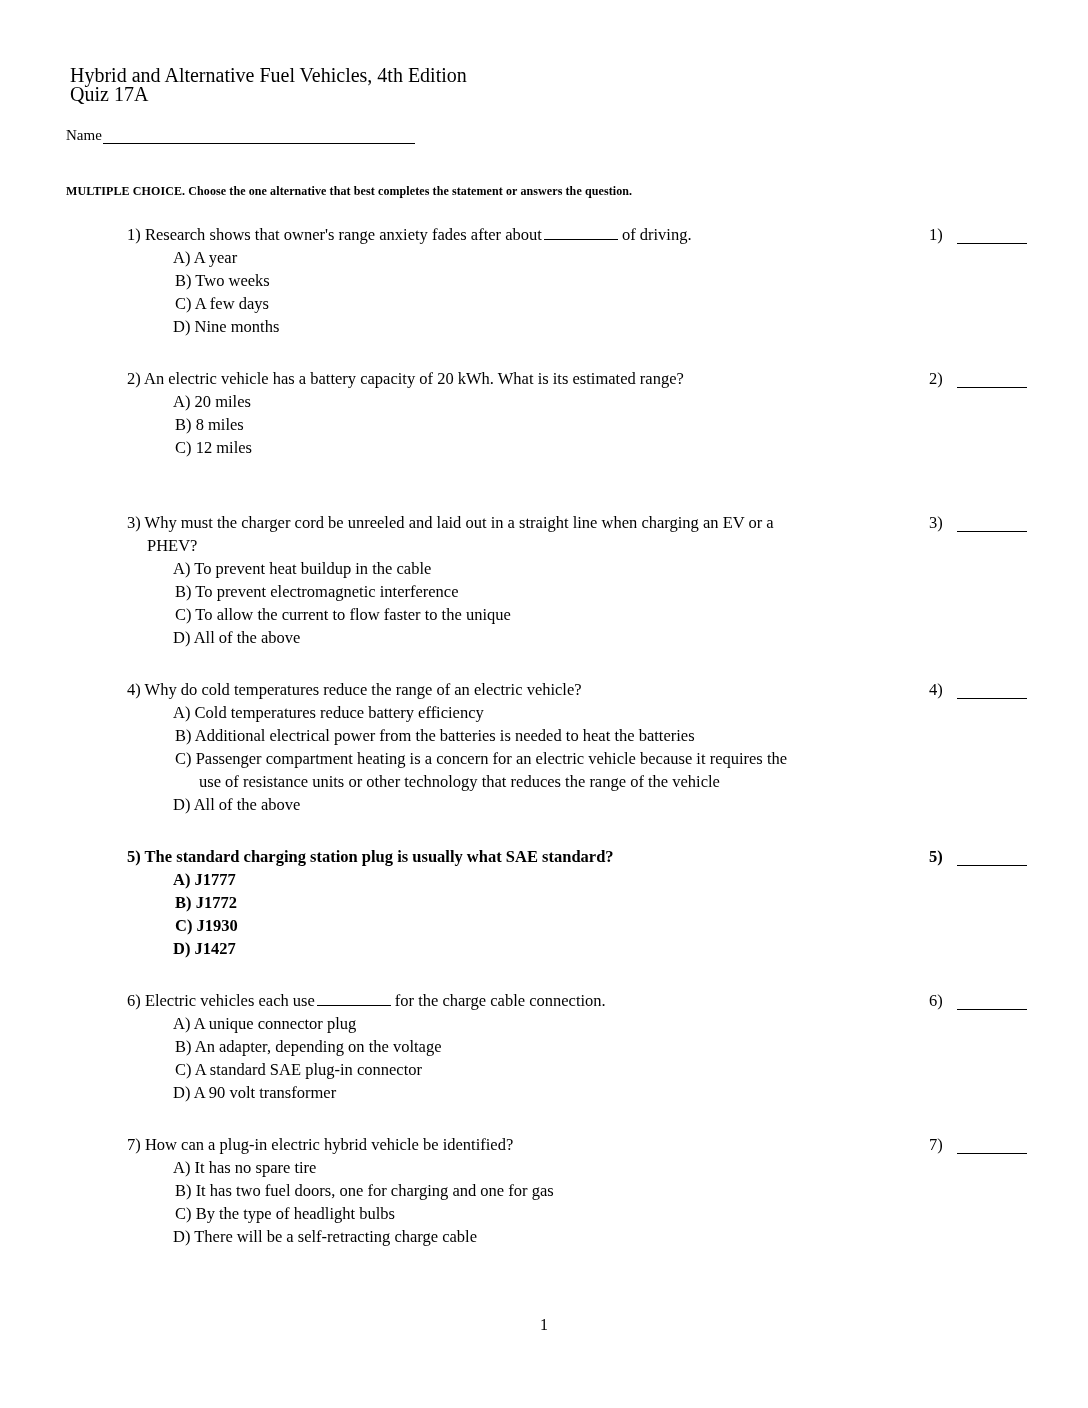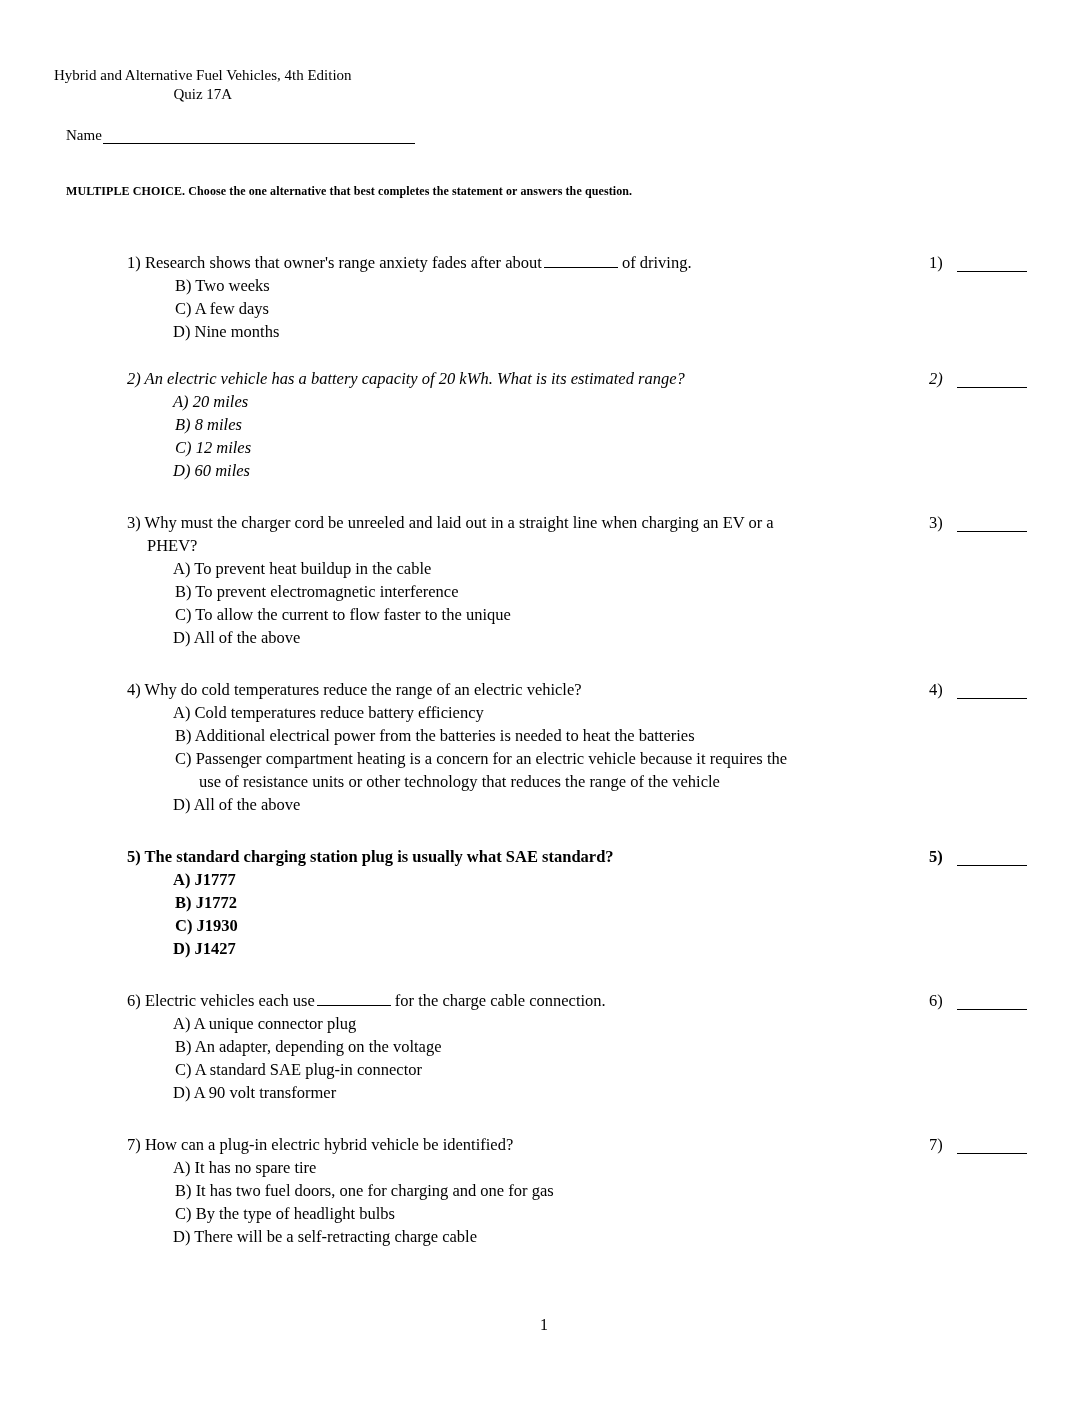--- a/index.html
+++ b/index.html
@@ -1,20 +1,20 @@
 <!DOCTYPE html>
 <html><head>
 <meta charset="utf-8">
 <style>
   html, body { margin: 0; padding: 0; background: #ffffff; }
   body {
     width: 1088px; height: 1408px; position: relative; overflow: hidden;
     color: #000; font-family: "Liberation Serif", "DejaVu Serif", serif;
   }
-  .header { position: absolute; left: 54px; top: 66px; font-size: 15px; line-height: 19px; text-align: center; }
+  .header { position: absolute; left: 70px; top: 66px; font-size: 20px; line-height: 19px; }
   .name-row { position: absolute; left: 66px; top: 124px; font-size: 15px; display: flex; align-items: flex-end; justify-content: center; }
   .name-line { display: inline-block; width: 312px; border-bottom: 1px solid #000; height: 19px; margin-left: 1px; }
   .instructions { position: absolute; left: 66px; top: 184px; font-size: 12px; font-weight: bold; letter-spacing: 0.1px; }
   .question { position: absolute; left: 127px; width: 900px; font-size: 16.5px; line-height: 23px; }
   .q-stem { width: 780px; }
   .q-stem .cont { display: block; padding-left: 20px; }
   .opt { padding-left: 46px; }
   .opt.ind { padding-left: 48px; }
   .opt .wrap { display: block; padding-left: 24px; }
   .ans { position: absolute; right: 0; top: 0; display: flex; align-items: flex-start; }
@@ -31,43 +31,43 @@
   <div>Quiz 17A</div>
 </div>
 
 <div class="name-row">
   <span>Name</span>
   <span class="name-line"></span>
 </div>
 
 <div class="instructions">MULTIPLE CHOICE.  Choose the one alternative that best completes the statement or answers the question.</div>
 
-<div class="question" style="top:223px;margin-top:28px;">
+<div class="question" style="top:223px;">
   <div class="q-stem">
     <span>1)</span>
     <span>Research shows that owner's range anxiety fades after about</span><span class="blank"></span><span>of driving.</span>
   </div>
+  <div class="opt">A) A year</div>
   <div class="opt ind">B) Two weeks</div>
   <div class="opt ind">C) A few days</div>
   <div class="opt">D) Nine months</div>
   <div class="ans">
     <span class="ans-num">1)</span>
     <span class="ans-line"></span>
   </div>
 </div>
 
-<div class="question" style="top:367px;font-style:italic;">
+<div class="question" style="top:367px;">
   <div class="q-stem">
     <span>2)</span>
     <span>An electric vehicle has a battery capacity of 20 kWh. What is its estimated range?</span>
   </div>
   <div class="opt">A) 20 miles</div>
   <div class="opt ind">B) 8 miles</div>
   <div class="opt ind">C) 12 miles</div>
-  <div class="opt">D) 60 miles</div>
   <div class="ans">
     <span class="ans-num">2)</span>
     <span class="ans-line"></span>
   </div>
 </div>
 
 <div class="question" style="top:511px;">
   <div class="q-stem">
     <span>3)</span>
     <span>Why must the charger cord be unreeled and laid out in a straight line when charging an EV or a</span>

